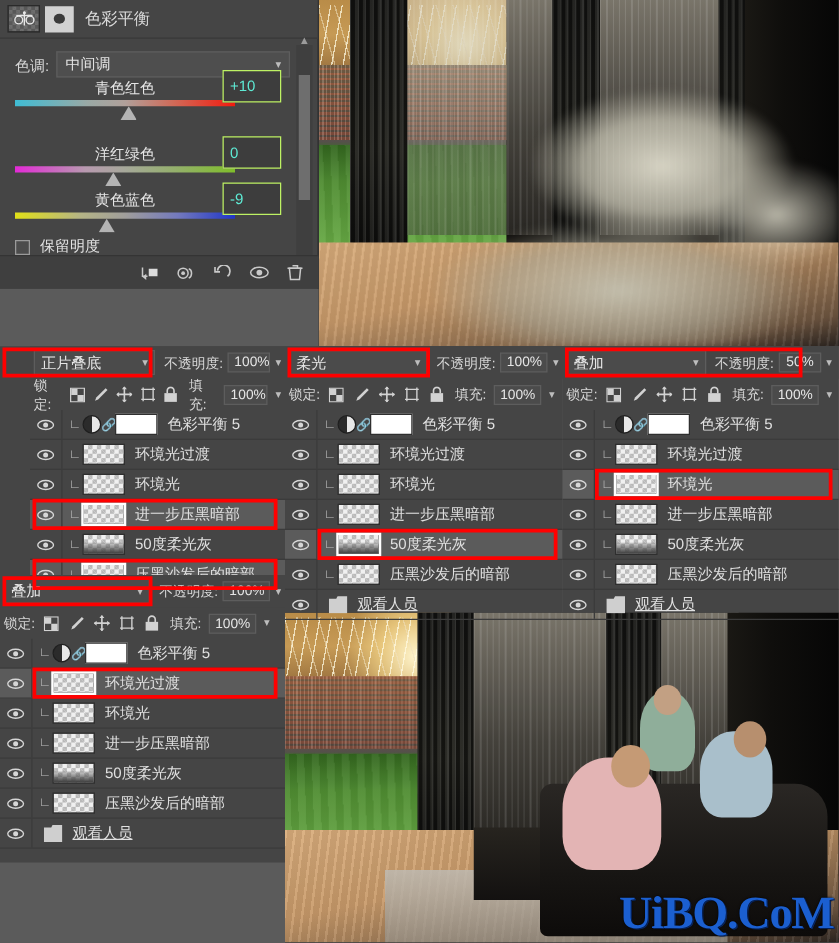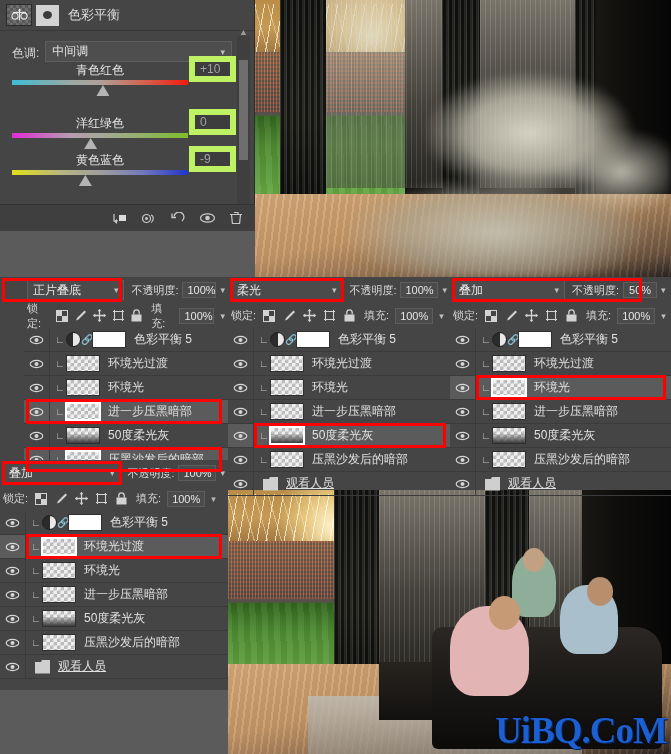--- a/index.html
+++ b/index.html
@@ -144,22 +144,22 @@
   .slider-labels span { color: #e6e6e6; font-size: 12px; }
   .bar { width: 176px; height: 5px; margin-top: 1px; position: relative; }
   .bar.cyan-red { background: linear-gradient(to right, #3fbcd4 0%, #9aa9a5 33%, #b0a09a 50%, #d06a58 72%, #f21b0f 100%); }
   .bar.mag-green { background: linear-gradient(to right, #e32ad6 0%, #b89ab0 32%, #a6a89a 50%, #93b069 74%, #7fbe2a 100%); }
   .bar.yel-blue { background: linear-gradient(to right, #e1e018 0%, #b5b486 30%, #a09e9b 50%, #7379bd 74%, #2036c8 100%); }
   .knob {
     position: absolute; top: 5px; width: 13px; height: 11px; background: #b4b4b4;
     clip-path: polygon(50% 0, 100% 100%, 0 100%);
   }
   .valbox {
-    position: absolute; right: 8px; width: 47px; height: 26px;
-    background: #3d3d3d; border: 6px solid #bef264; color: #a3a3a3;
+    position: absolute; right: 19px; width: 47px; height: 26px;
+    background: #3d3d3d; border: 1px solid #bef264; color: #5eead4;
     font-size: 12px; display: flex; align-items: center; padding-left: 5px;
   }
   .row-keep { display: flex; align-items: center; margin-top: 14px; }
   .chk { width: 12px; height: 12px; border: 1px solid #9a9a9a; background: #4c4c4c; }
   .row-keep .lbl { color: #e2e2e2; font-size: 12px; margin-left: 8px; }
 
   .scroll-track {
     position: absolute; right: 4px; top: 36px; width: 13px; height: 176px; background: #3f3f3f;
   }
   .scroll-thumb { position: absolute; left: 2px; top: 24px; width: 9px; height: 100px; background: #6e6e6e; }
@@ -324,20 +324,24 @@
         <div class="slider-labels">
           <span>黄色</span>
           <span>蓝色</span>
         </div>
         <div class="bar yel-blue">
           <div class="knob" style="left:38%"></div>
         </div>
         <div class="valbox" style="top:-6px">-9</div>
       </div>
 
+      <div class="row-keep">
+        <div class="chk"></div>
+        <span class="lbl">保留明度</span>
+      </div>
     </div>
 
     <div class="scroll-track">
       <div class="scroll-arrow" style="top:-11px">▲</div>
       <div class="scroll-thumb"></div>
       <div class="scroll-arrow" style="bottom:-12px">▼</div>
     </div>
 
     <div class="props-footer">
       <div class="ic">

